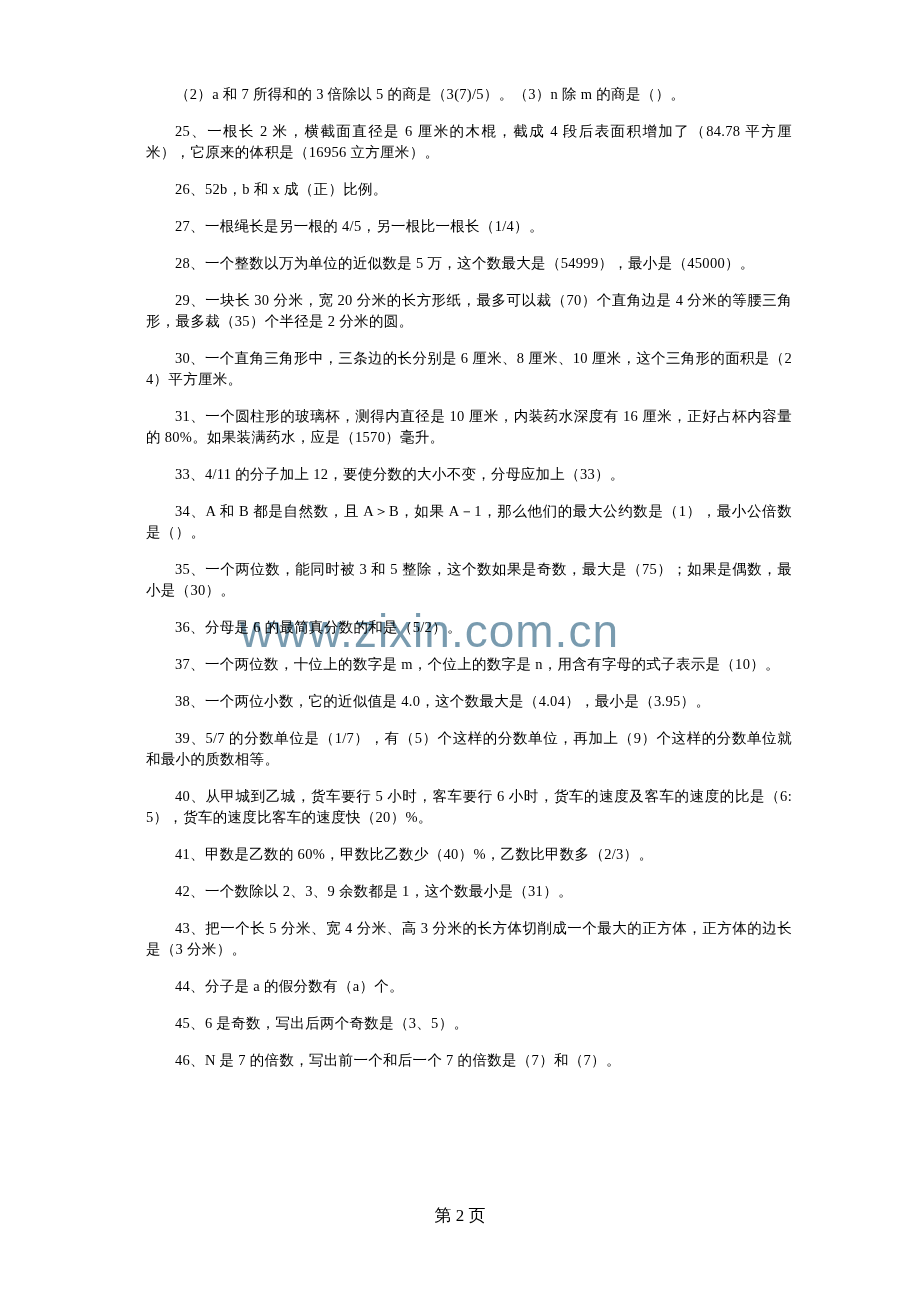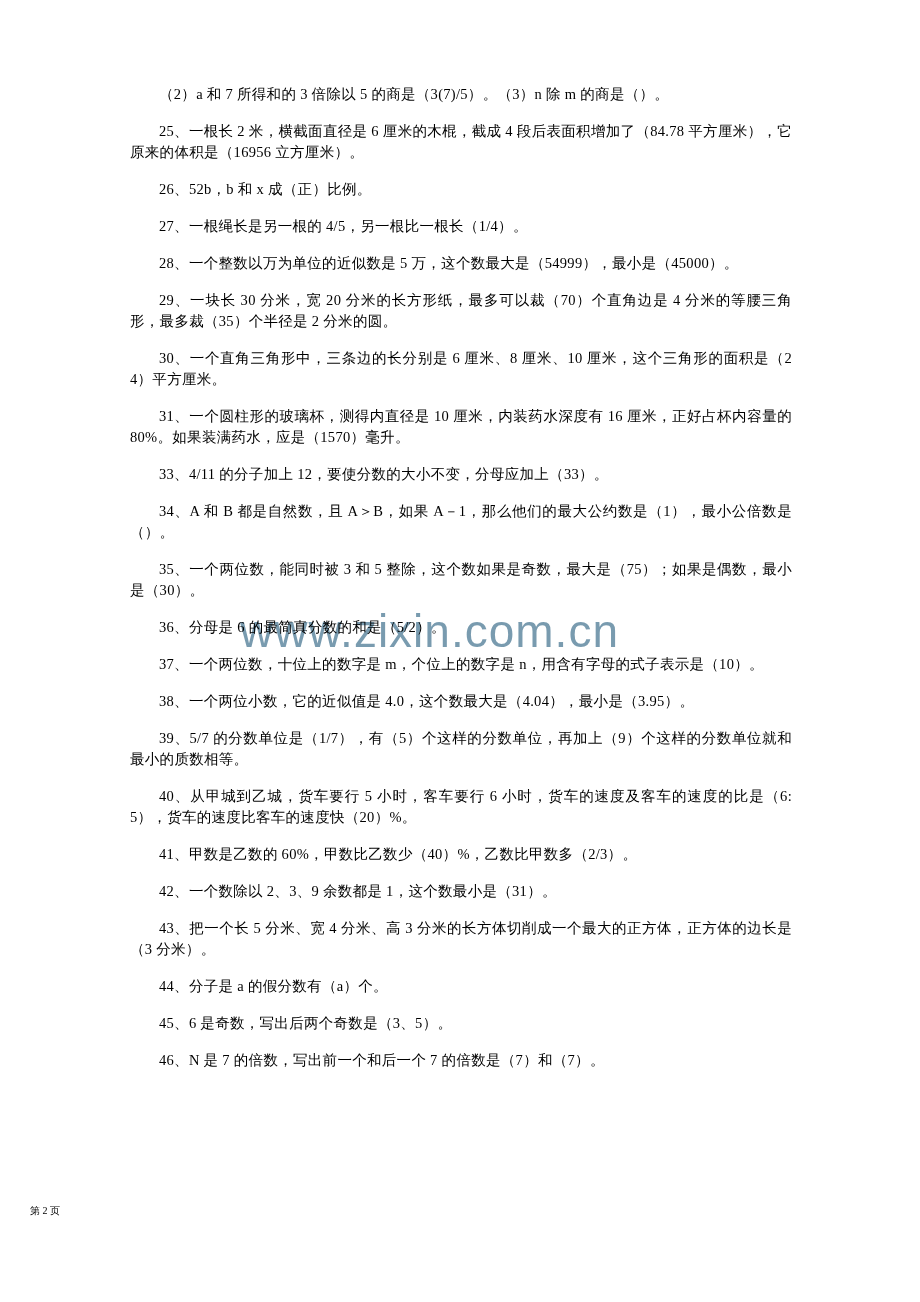--- a/index.html
+++ b/index.html
@@ -16,21 +16,21 @@
     font-family: "Liberation Serif", "DejaVu Serif", serif;
     overflow: hidden;
   }
   .content {
     position: absolute;
     left: 130px;
     top: 84px;
     width: 662px;
   }
   .para {
-    margin: 0 0 16px 0;
+    margin: 0 0 16px 16px;
     font-size: 14.5px;
     line-height: 21px;
     text-indent: 2em;
     text-align: justify;
     word-break: break-all;
     letter-spacing: 0.3px;
   }
   .watermark {
     position: absolute;
     left: 240px;
@@ -41,24 +41,23 @@
     letter-spacing: 1px;
     white-space: nowrap;
     pointer-events: none;
     font-family: Liberation Sans, sans-serif;
   }
   .footer {
     position: absolute;
     left: 0;
     right: 0;
     top: 1204px;
-    text-align: left;
-    font-size: 10px;
+    text-align: center;
+    font-size: 17px;
     color: #000000;
-    margin-left: 30px;
   }
 </style>
 </head>
 <body>
 
 <div class="page">
   <div class="watermark">www.zixin.com.cn</div>
 
   <div class="content" id="paragraphs">
       <p class="para">（2）a 和 7 所得和的 3 倍除以 5 的商是（3(7)/5）。（3）n 除 m 的商是（）。</p>

